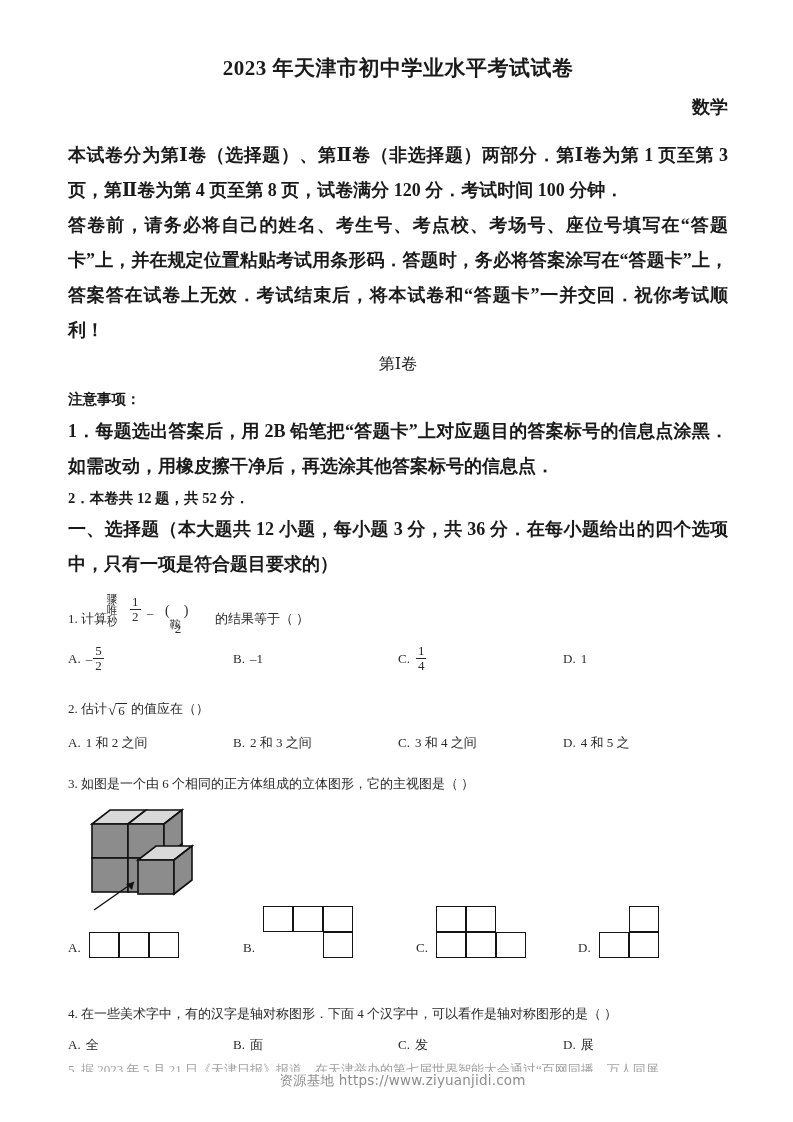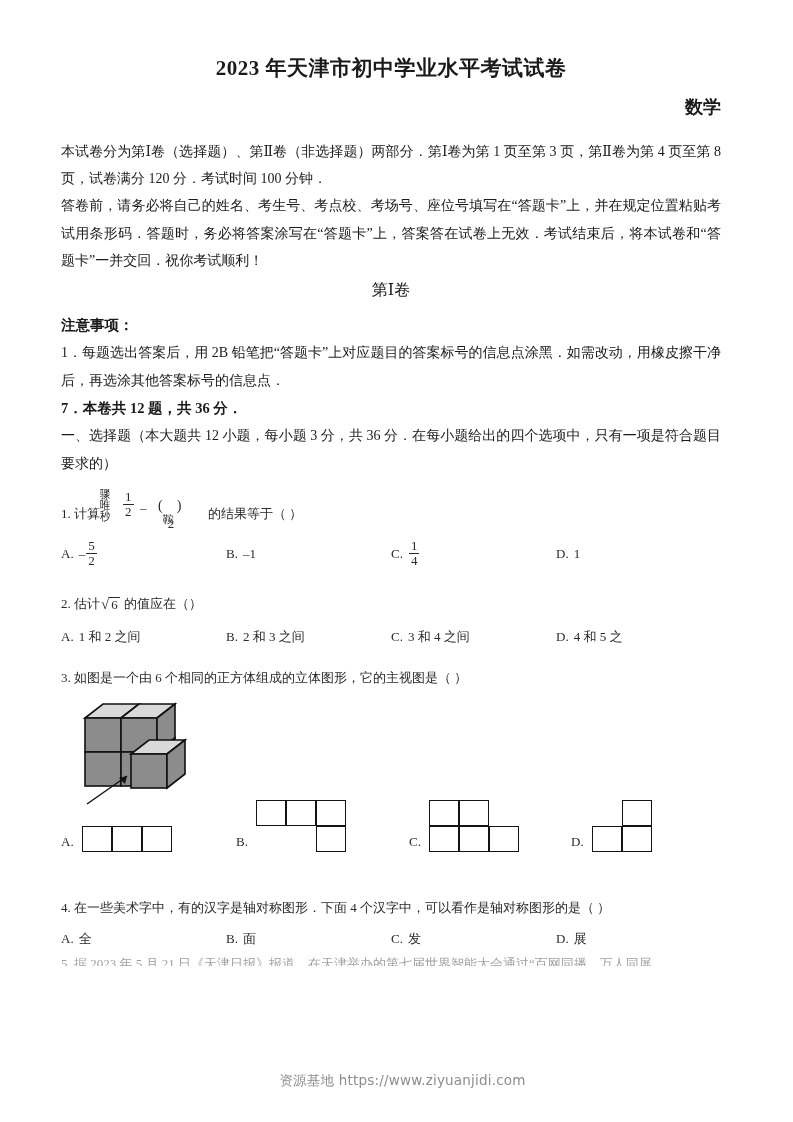--- a/index.html
+++ b/index.html
@@ -17,21 +17,21 @@
   }
   .page {
     position: absolute;
     left: 0; top: 0;
     width: 793px;
     height: 1122px;
     padding: 0;
   }
   .content {
     position: absolute;
-    left: 61px;
+    left: 68px;
     top: 55px;
     width: 660px;
   }
 
   
   .doc-title {
     text-align: center;
     font-size: 21px;
     font-weight: bold;
     letter-spacing: 0.5px;
@@ -47,22 +47,22 @@
   }
   .section-center {
     text-align: center;
     font-size: 16px;
     font-weight: normal;
     margin: 6px 0 10px 0;
   }
 
   
   .para {
-    font-size: 14px;
-    font-weight: normal;
+    font-size: 18px;
+    font-weight: bold;
     line-height: 1.95;
     margin: 0;
     text-align: justify;
     text-justify: inter-ideograph;
   }
   .para-note {
     font-size: 14.5px;
     font-weight: bold;
     line-height: 1.95;
     margin: 0;
@@ -251,21 +251,21 @@
     <h1 class="doc-title">2023 年天津市初中学业水平考试试卷</h1>
     <h2 class="doc-subtitle">数学</h2>
 
     <p class="para">本试卷分为第Ⅰ卷（选择题）、第Ⅱ卷（非选择题）两部分．第Ⅰ卷为第 1 页至第 3 页，第Ⅱ卷为第 4 页至第 8 页，试卷满分 120 分．考试时间 100 分钟．</p>
     <p class="para">答卷前，请务必将自己的姓名、考生号、考点校、考场号、座位号填写在“答题卡”上，并在规定位置粘贴考试用条形码．答题时，务必将答案涂写在“答题卡”上，答案答在试卷上无效．考试结束后，将本试卷和“答题卡”一并交回．祝你考试顺利！</p>
 
     <div class="section-center">第Ⅰ卷</div>
 
     <p class="para-note">注意事项：</p>
     <p class="para">1．每题选出答案后，用 2B 铅笔把“答题卡”上对应题目的答案标号的信息点涂黑．如需改动，用橡皮擦干净后，再选涂其他答案标号的信息点．</p>
-    <p class="para-note">7．本卷共 12 题，共 36 分．</p>
+    <p class="para-note">2．本卷共 12 题，共 52 分．</p>
 
     <p class="para">一、选择题（本大题共 12 小题，每小题 3 分，共 36 分．在每小题给出的四个选项中，只有一项是符合题目要求的）</p>
 
     <div class="block-gap"></div>
 
     <div class="question" style="margin-top:18px;">
       <span>1.</span>
       <span>计算</span><span class="garbled">
         <span class="g-stack">
           <span>骤</span>

